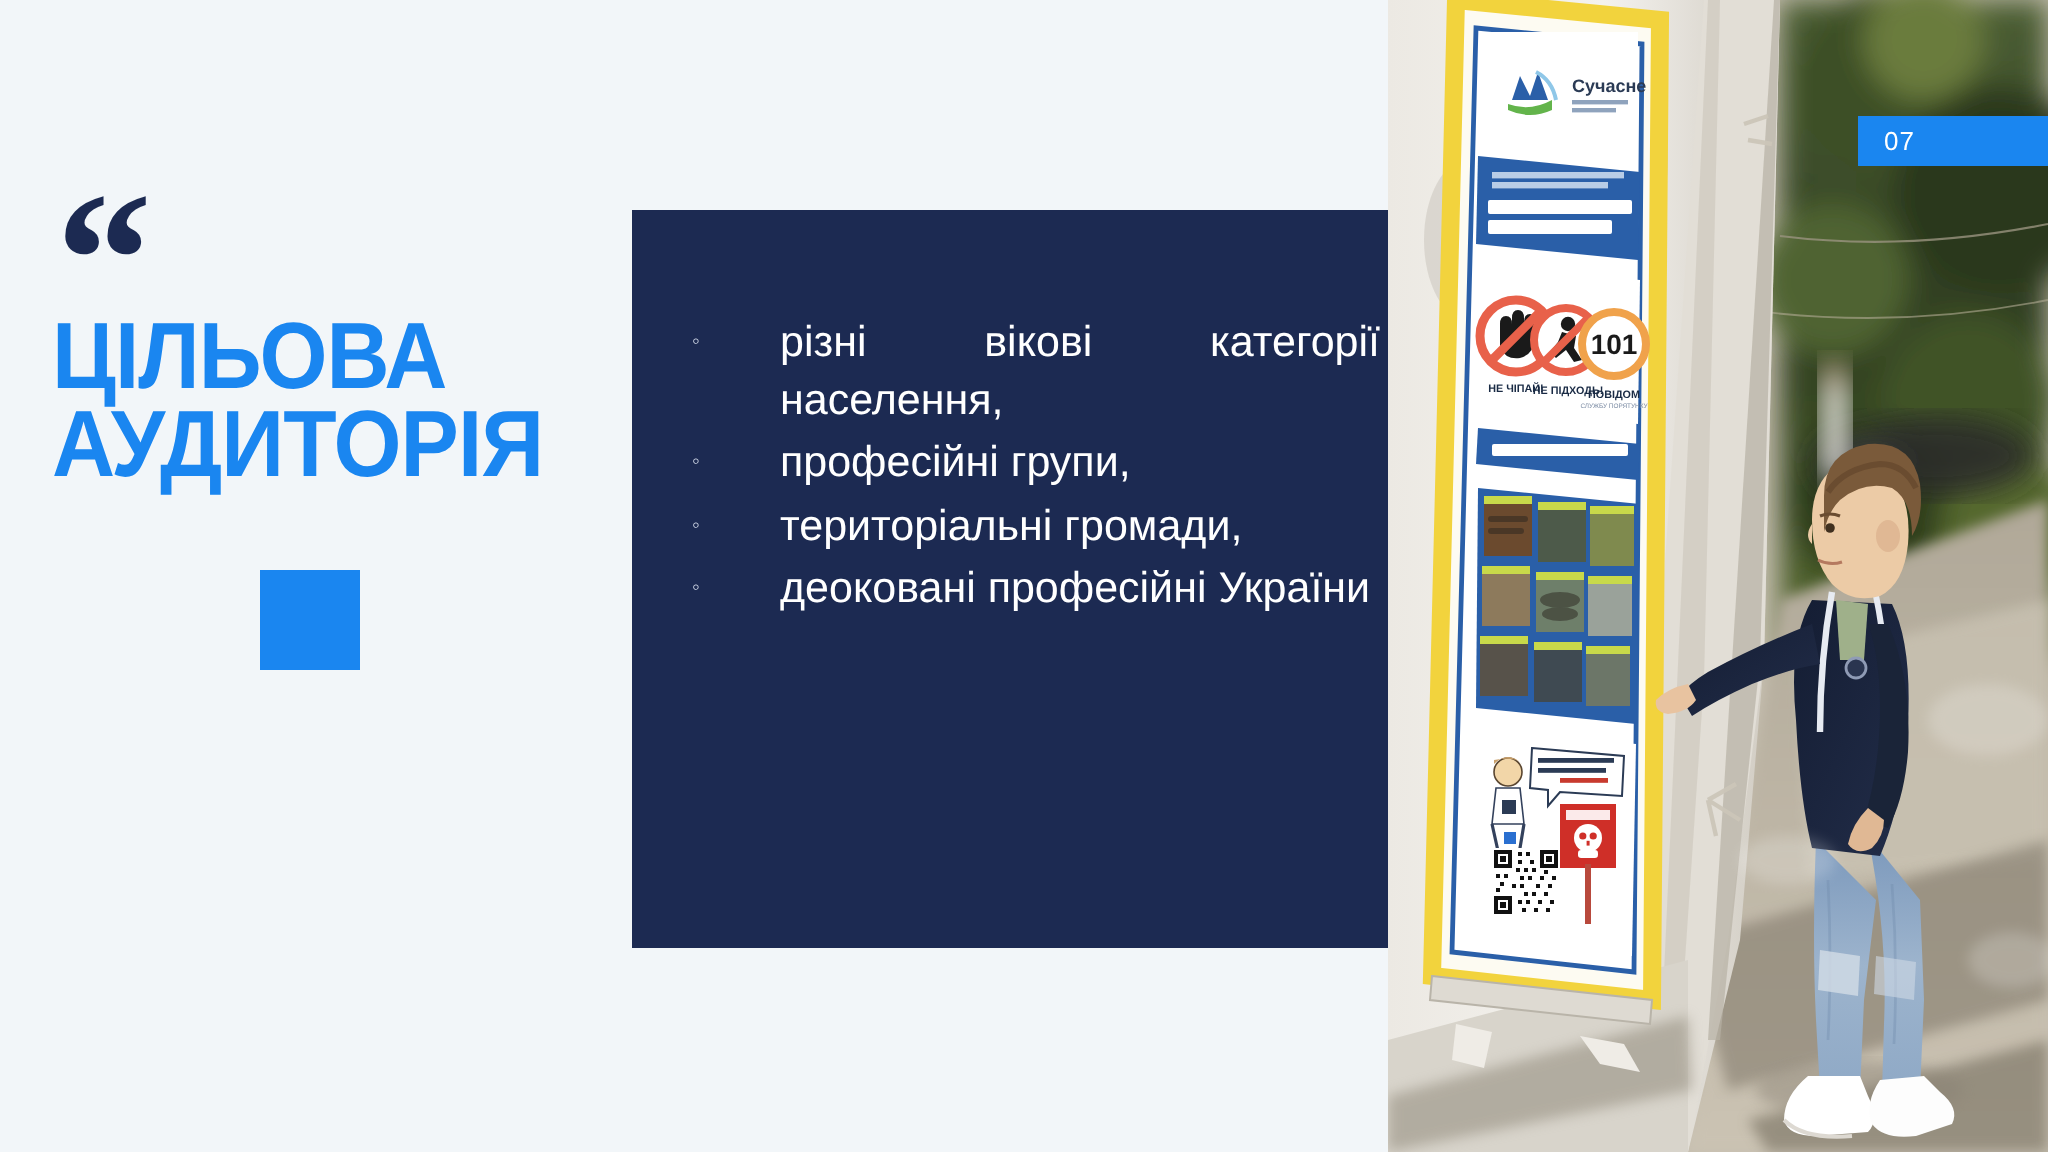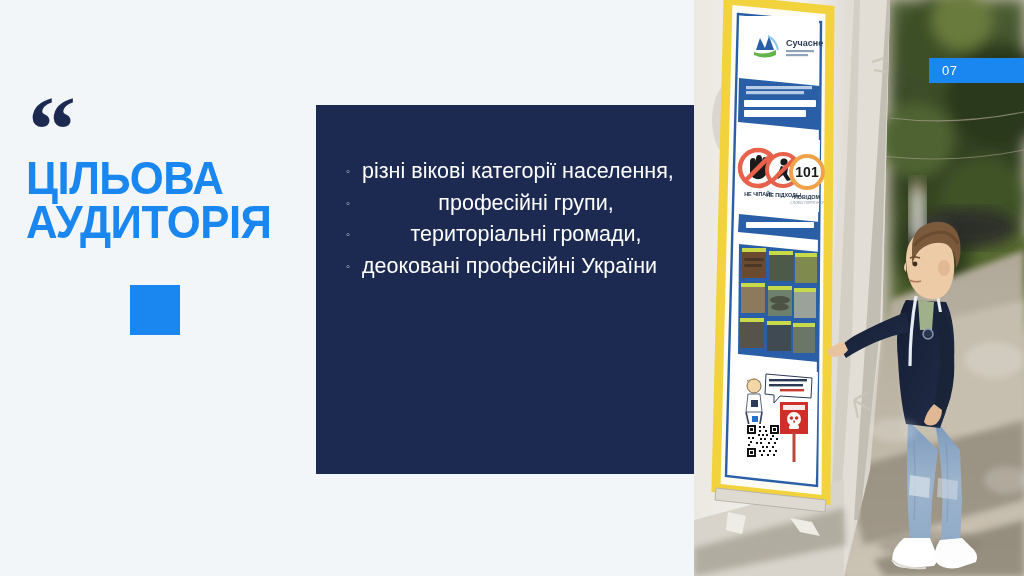--- a/index.html
+++ b/index.html
@@ -51,22 +51,23 @@
     color:#cfd6e6; font-size:11px; line-height:1;
   }
   .bullet-text {
     flex:1 1 auto;
     color:#ffffff;
     font-size:21.5px;
     line-height:1.33;
     text-align:justify;
     text-justify:inter-word;
     font-weight:400;
-  }
-  .bullet-text.nojust { text-align:center; }
+    margin-left:28px;
+  }
+  .bullet-text.nojust { text-align:left; }
 
   
   .photo {
     position:absolute; left:694px; top:0; width:330px; height:576px;
     overflow:hidden; z-index:4;
     background:#1d4ed8;
   }
   .photo svg { display:block; width:100%; height:100%; }
 
   

